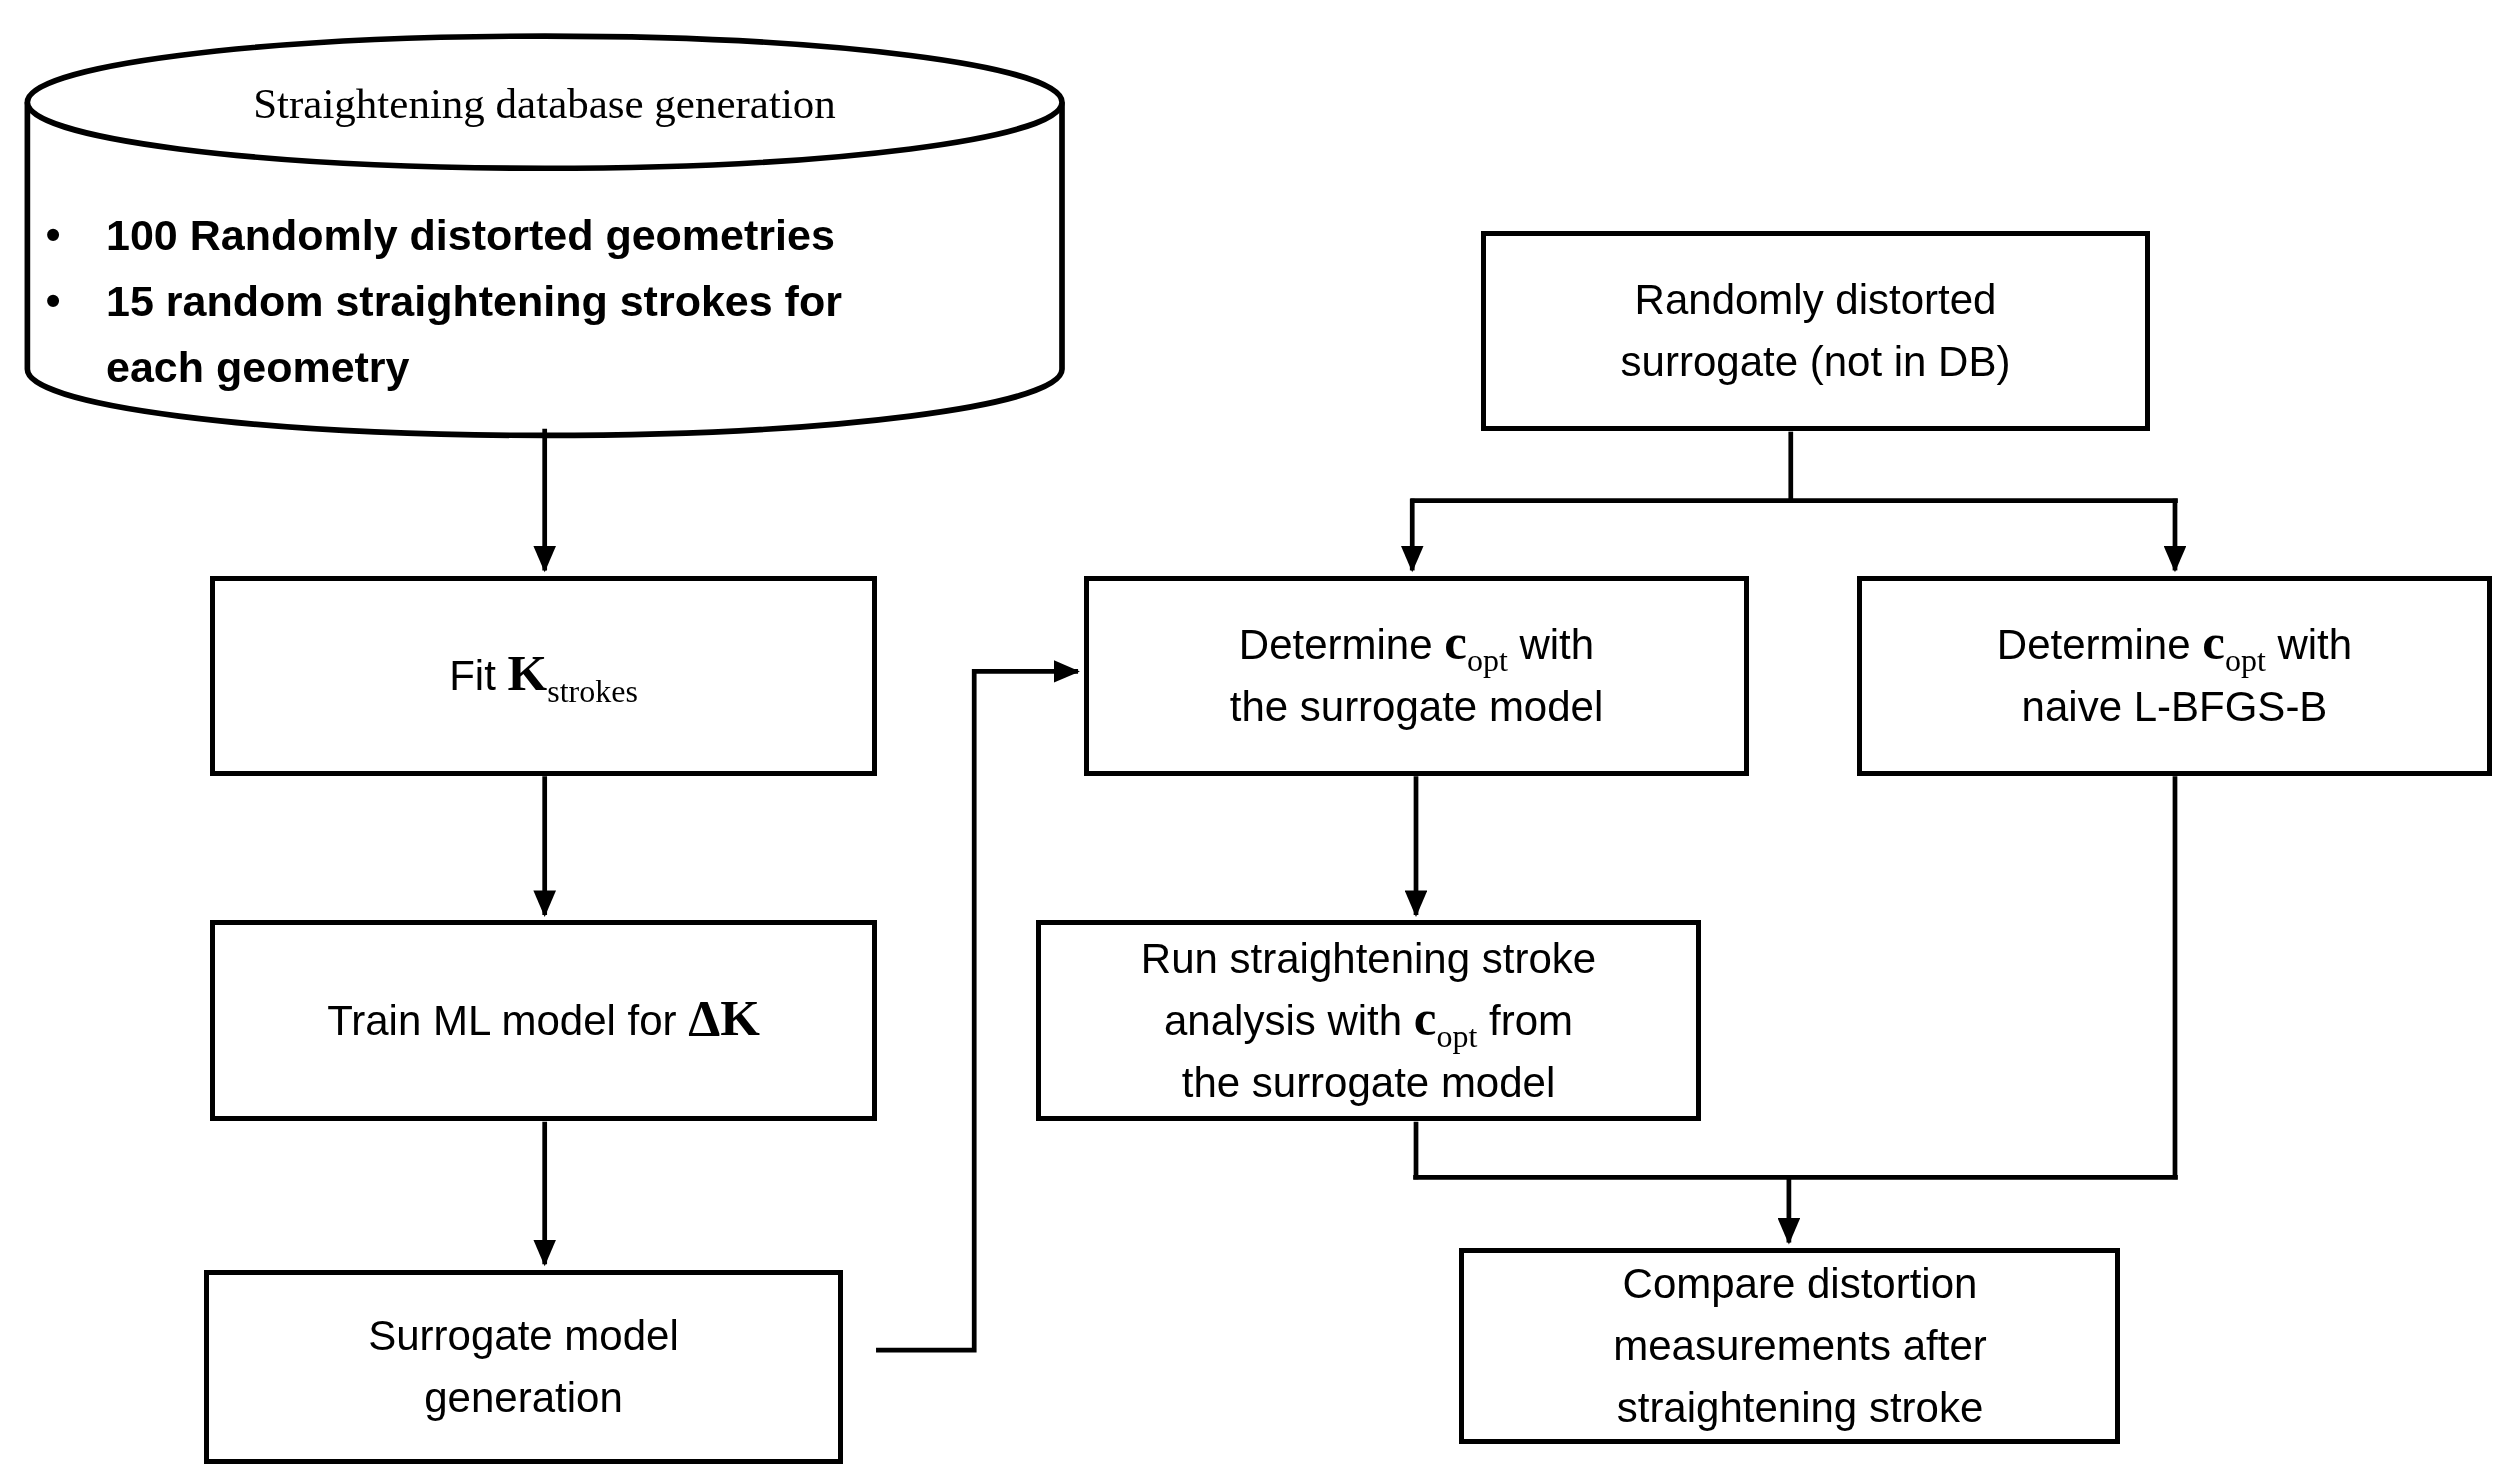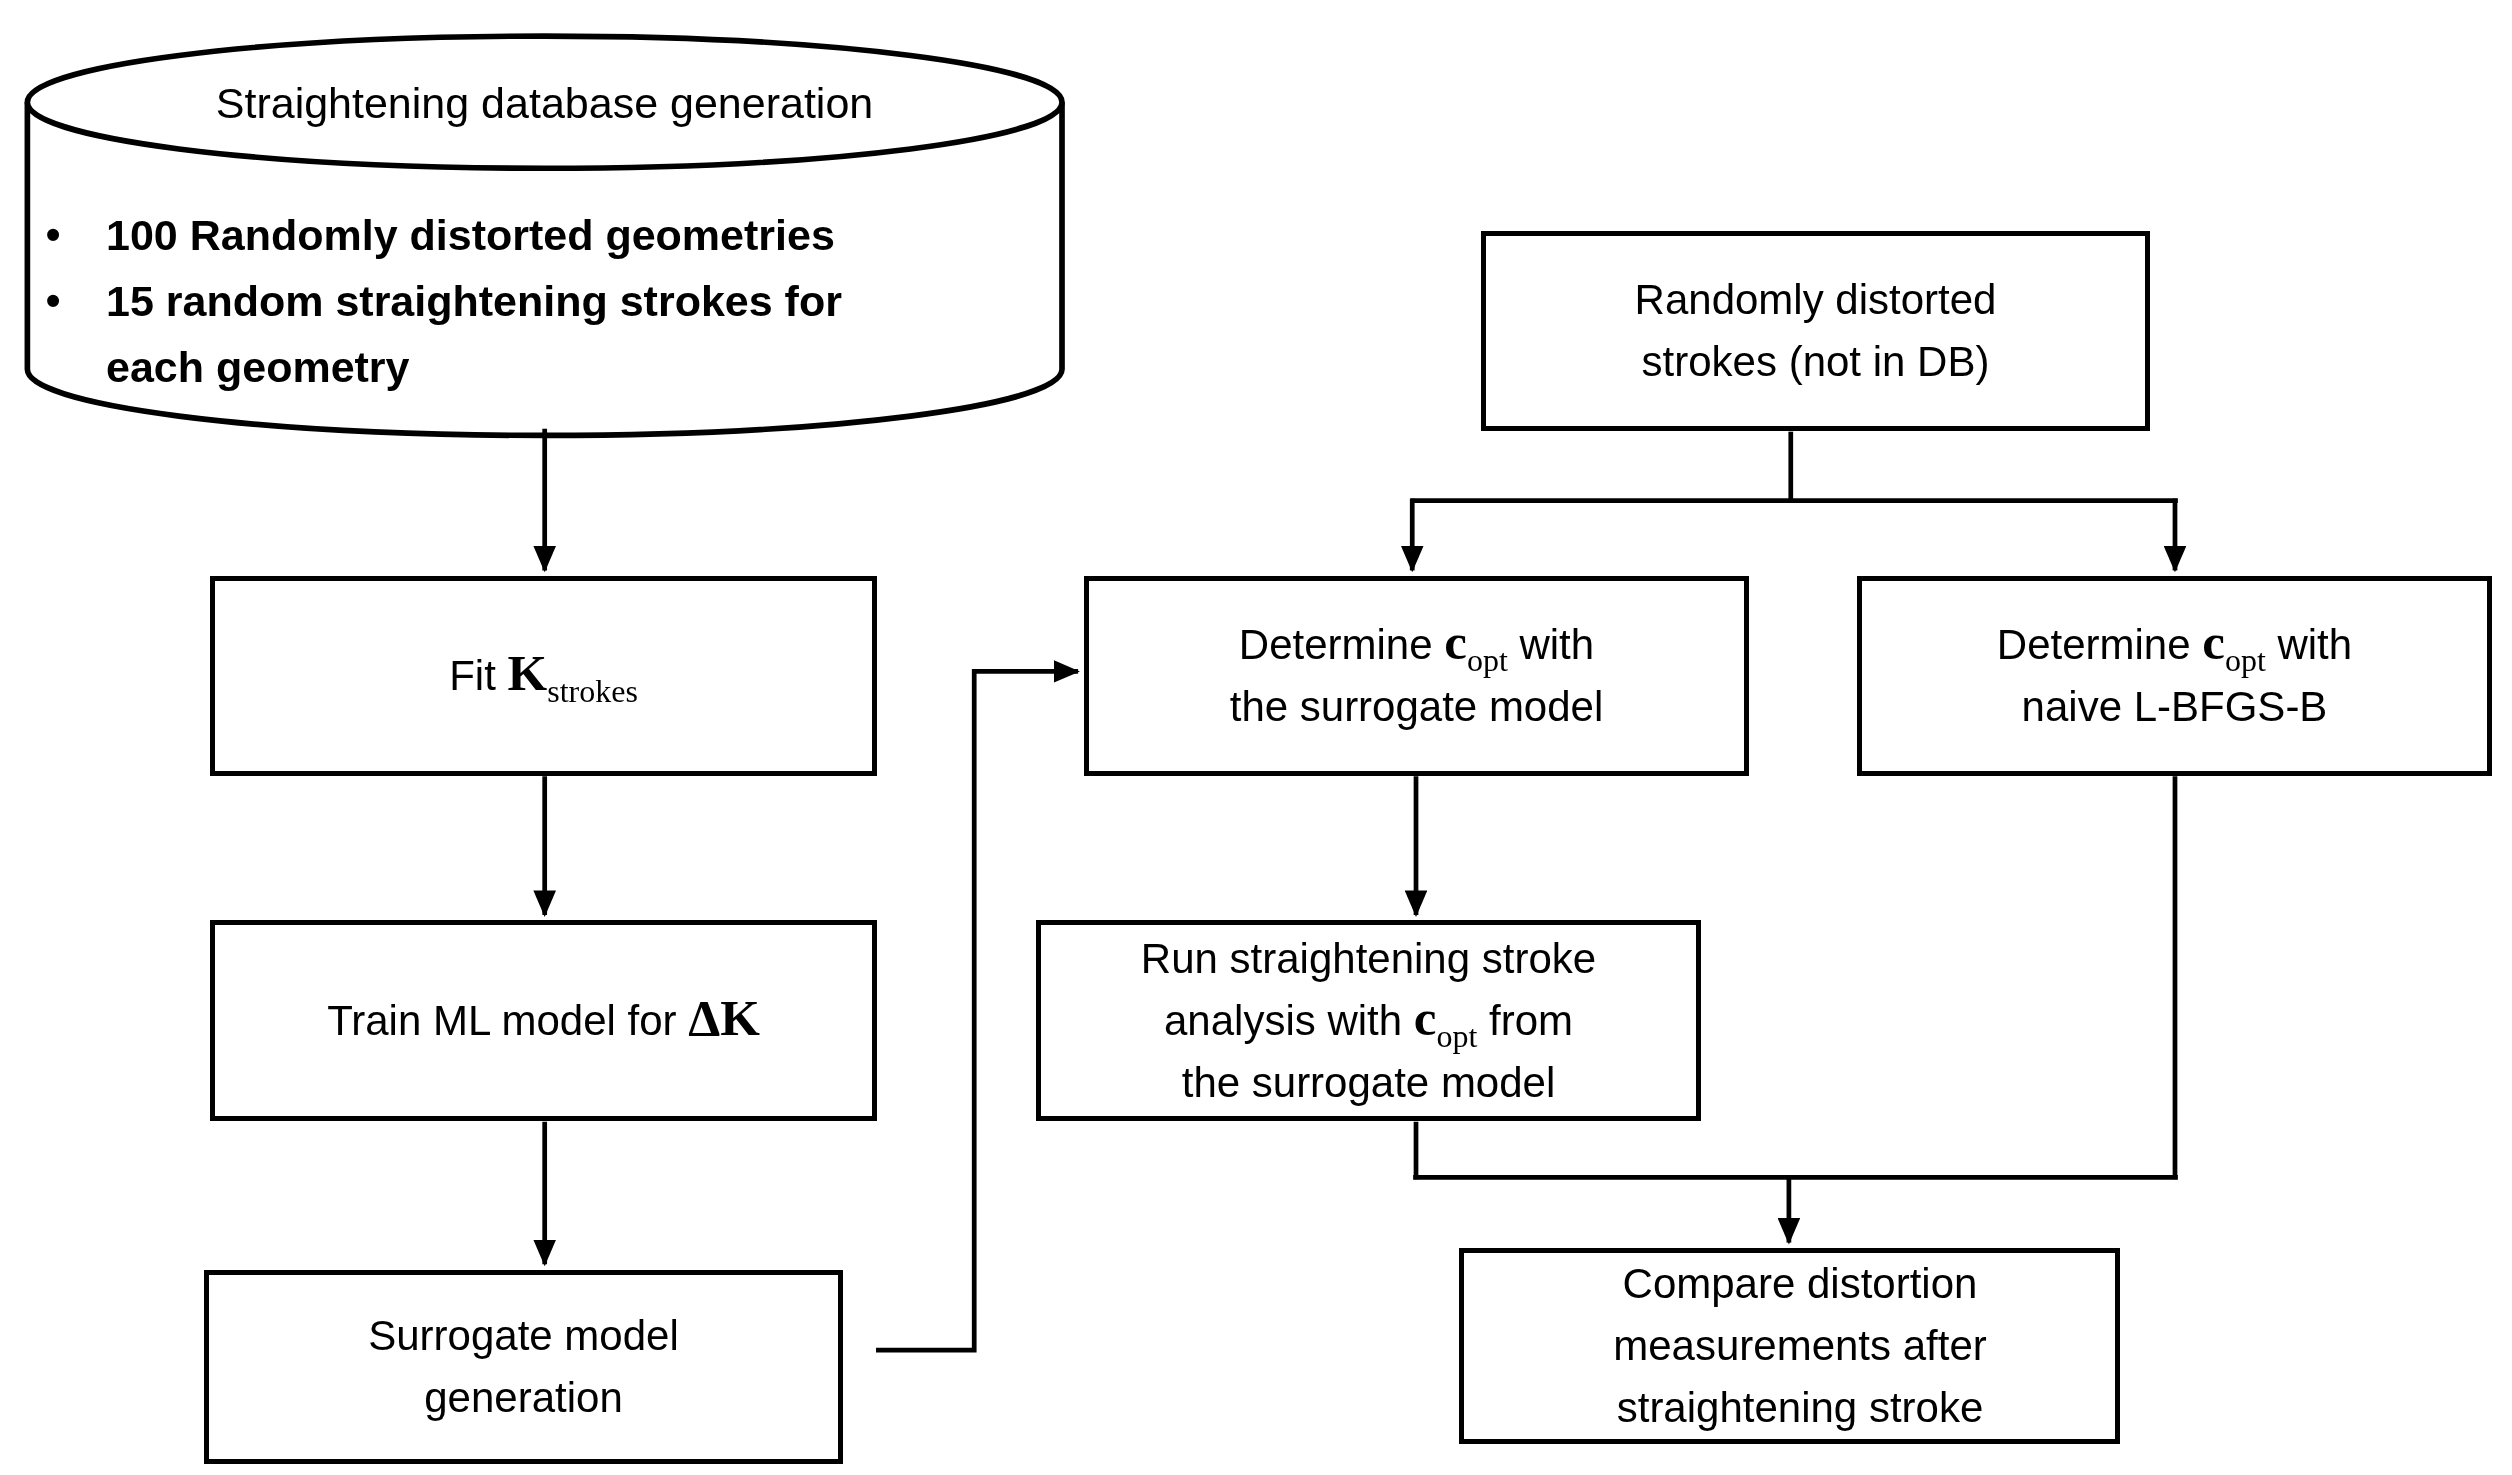--- a/index.html
+++ b/index.html
@@ -49,20 +49,21 @@
     vertical-align: -12.3px;
   }
 
   .cyl-title {
     position: absolute;
     left: 24.5px; top: 77px;
     width: 1040px;
     text-align: center;
     font-size: 43px;
     line-height: 53px;
+    font-family: Liberation Serif, serif;
   }
   .cyl-bullets {
     position: absolute;
     left: 40px; top: 202px;
     width: 887px;
     margin: 0; padding: 0;
     list-style: none;
     font-size: 43px;
     line-height: 66px;
     font-weight: bold;
@@ -127,21 +128,21 @@
     <div class="bline"><span>Train ML model for </span><span class="m">ΔK</span></div>
   </div>
 
   <div class="box" style="left:204px; top:1270px; width:639px; height:194px;">
     <div class="bline">Surrogate model</div>
     <div class="bline">generation</div>
   </div>
 
   <div class="box" style="left:1457px; top:231px; width:669px; height:200px;margin-left:24px;">
     <div class="bline">Randomly distorted</div>
-    <div class="bline">strokes (not in DB)</div>
+    <div class="bline">surrogate (not in DB)</div>
   </div>
 
   <div class="box" style="left:1084px; top:576px; width:665px; height:200px;">
     <div class="bline"><span>Determine </span><span class="m">c</span><span class="sb">opt</span><span> with</span></div>
     <div class="bline">the surrogate model</div>
   </div>
 
   <div class="box" style="left:1857px; top:576px; width:635px; height:200px;">
     <div class="bline"><span>Determine </span><span class="m">c</span><span class="sb">opt</span><span> with</span></div>
     <div class="bline">naive L-BFGS-B</div>

